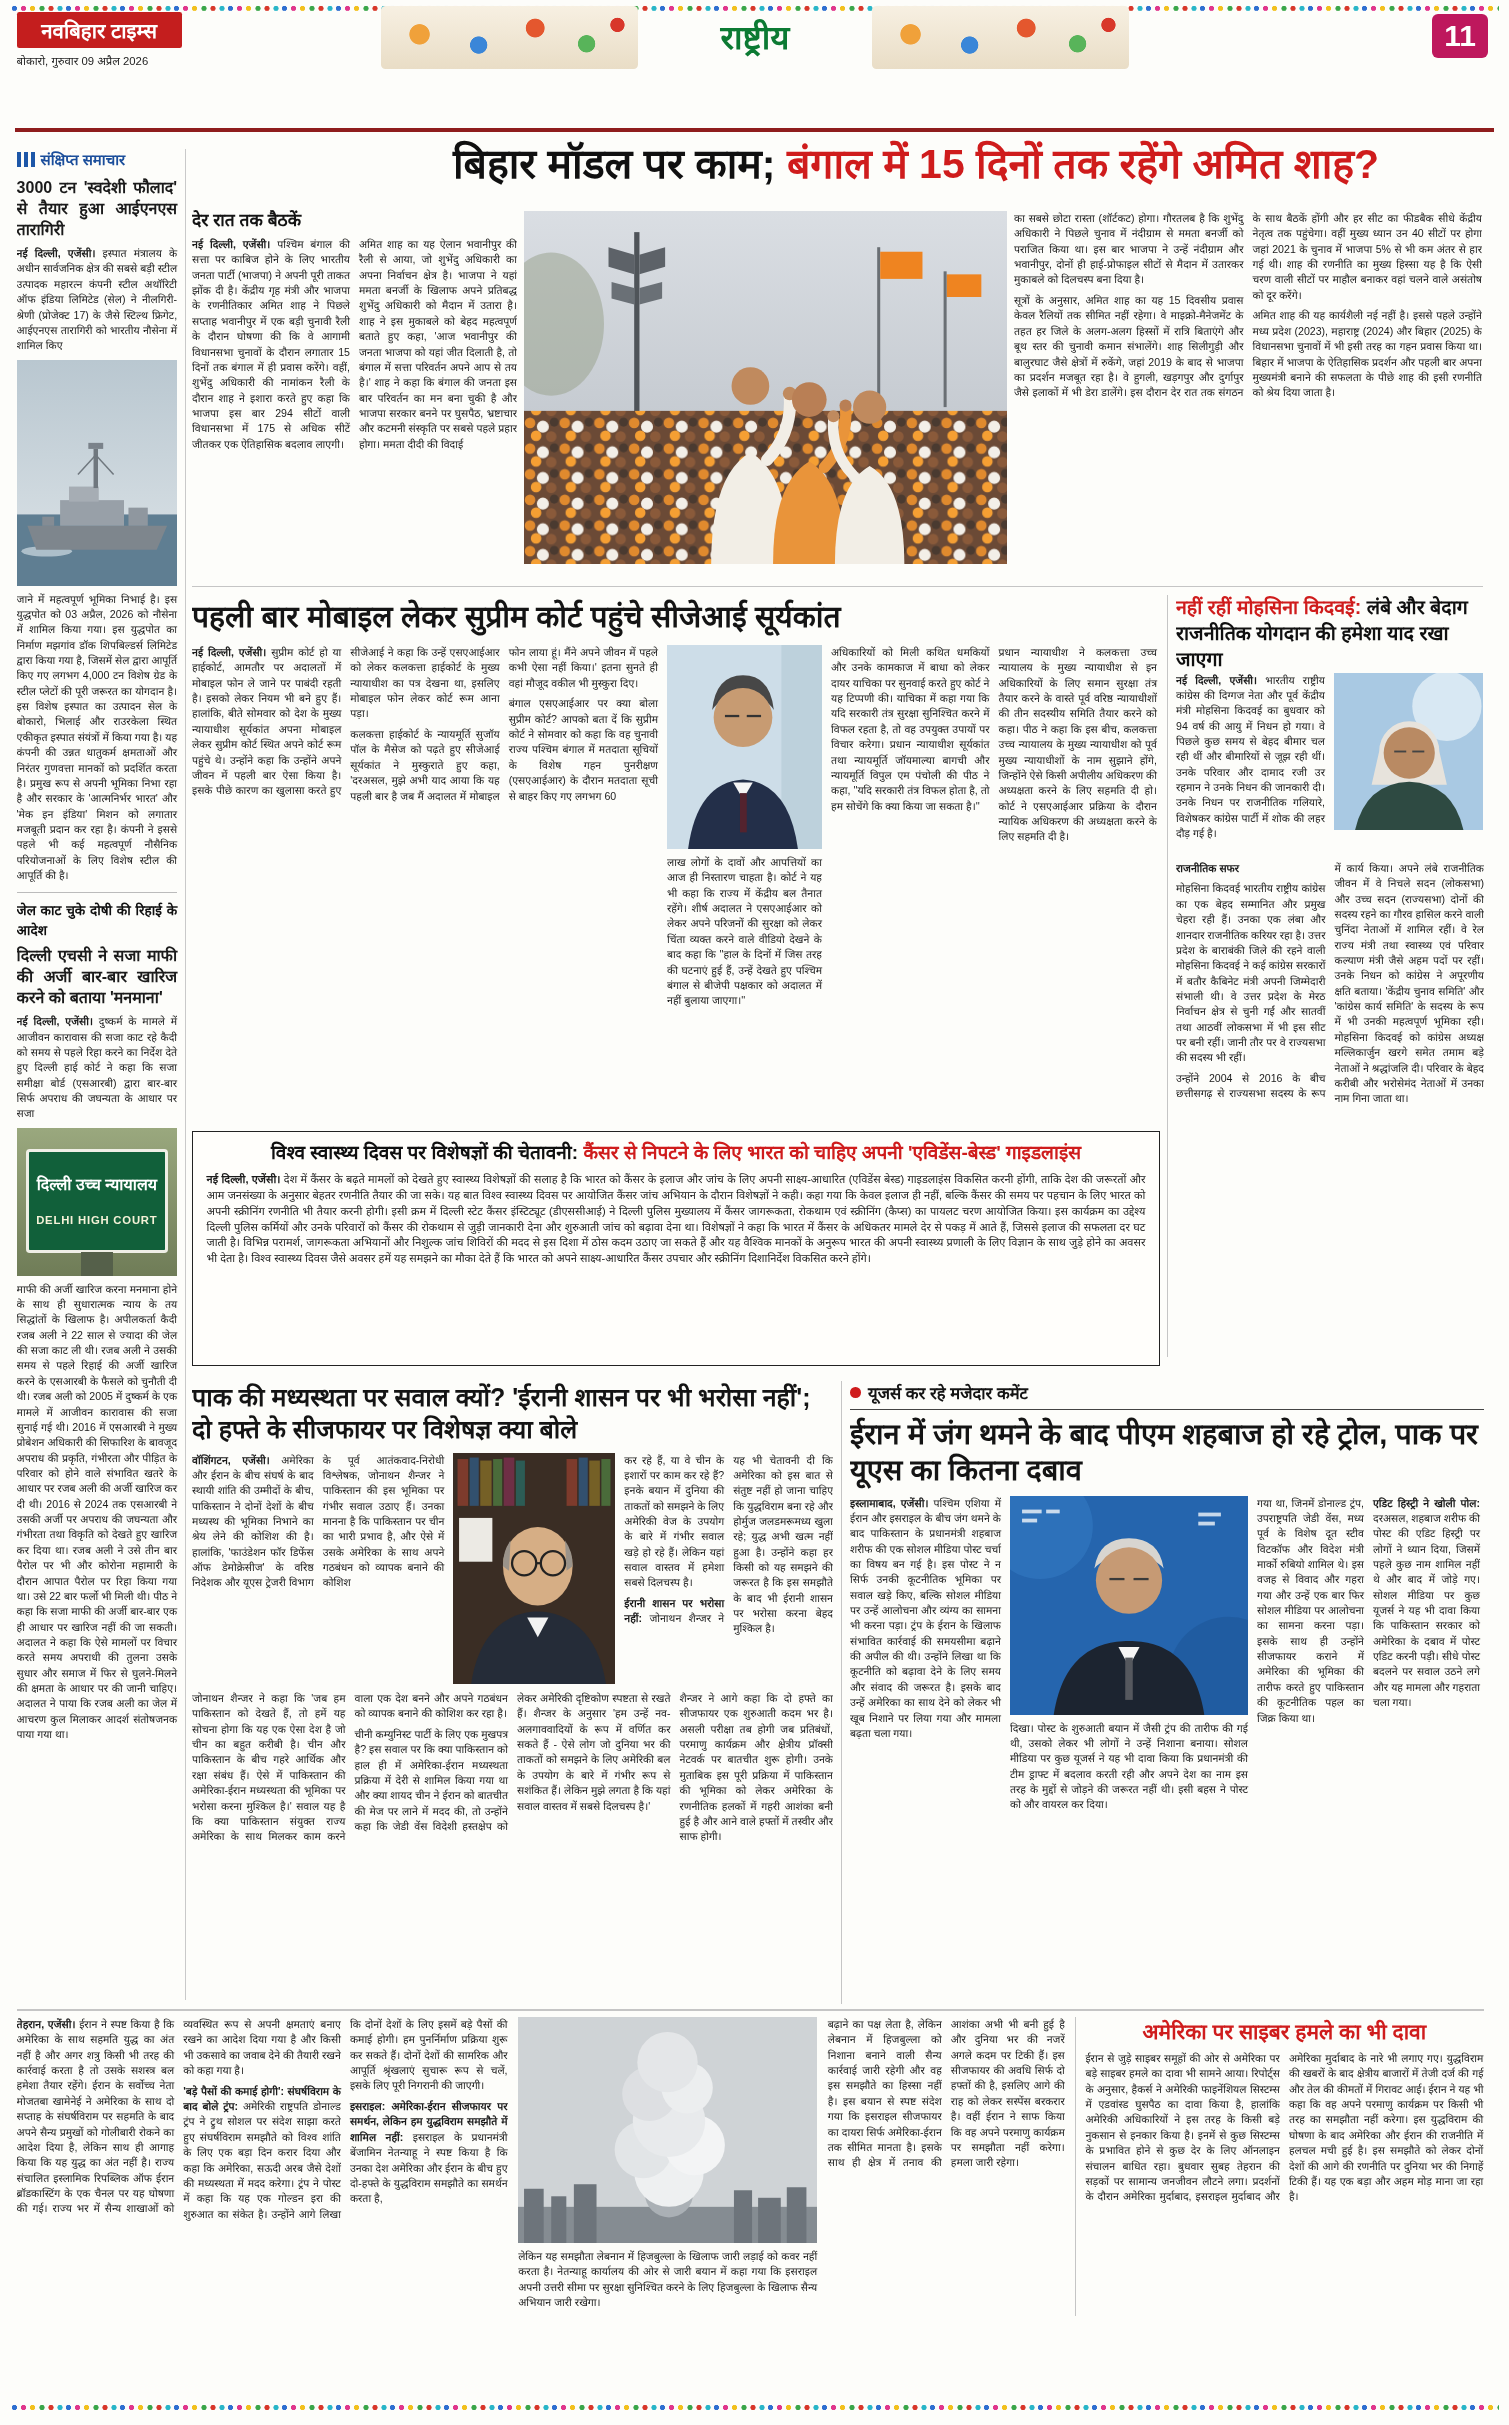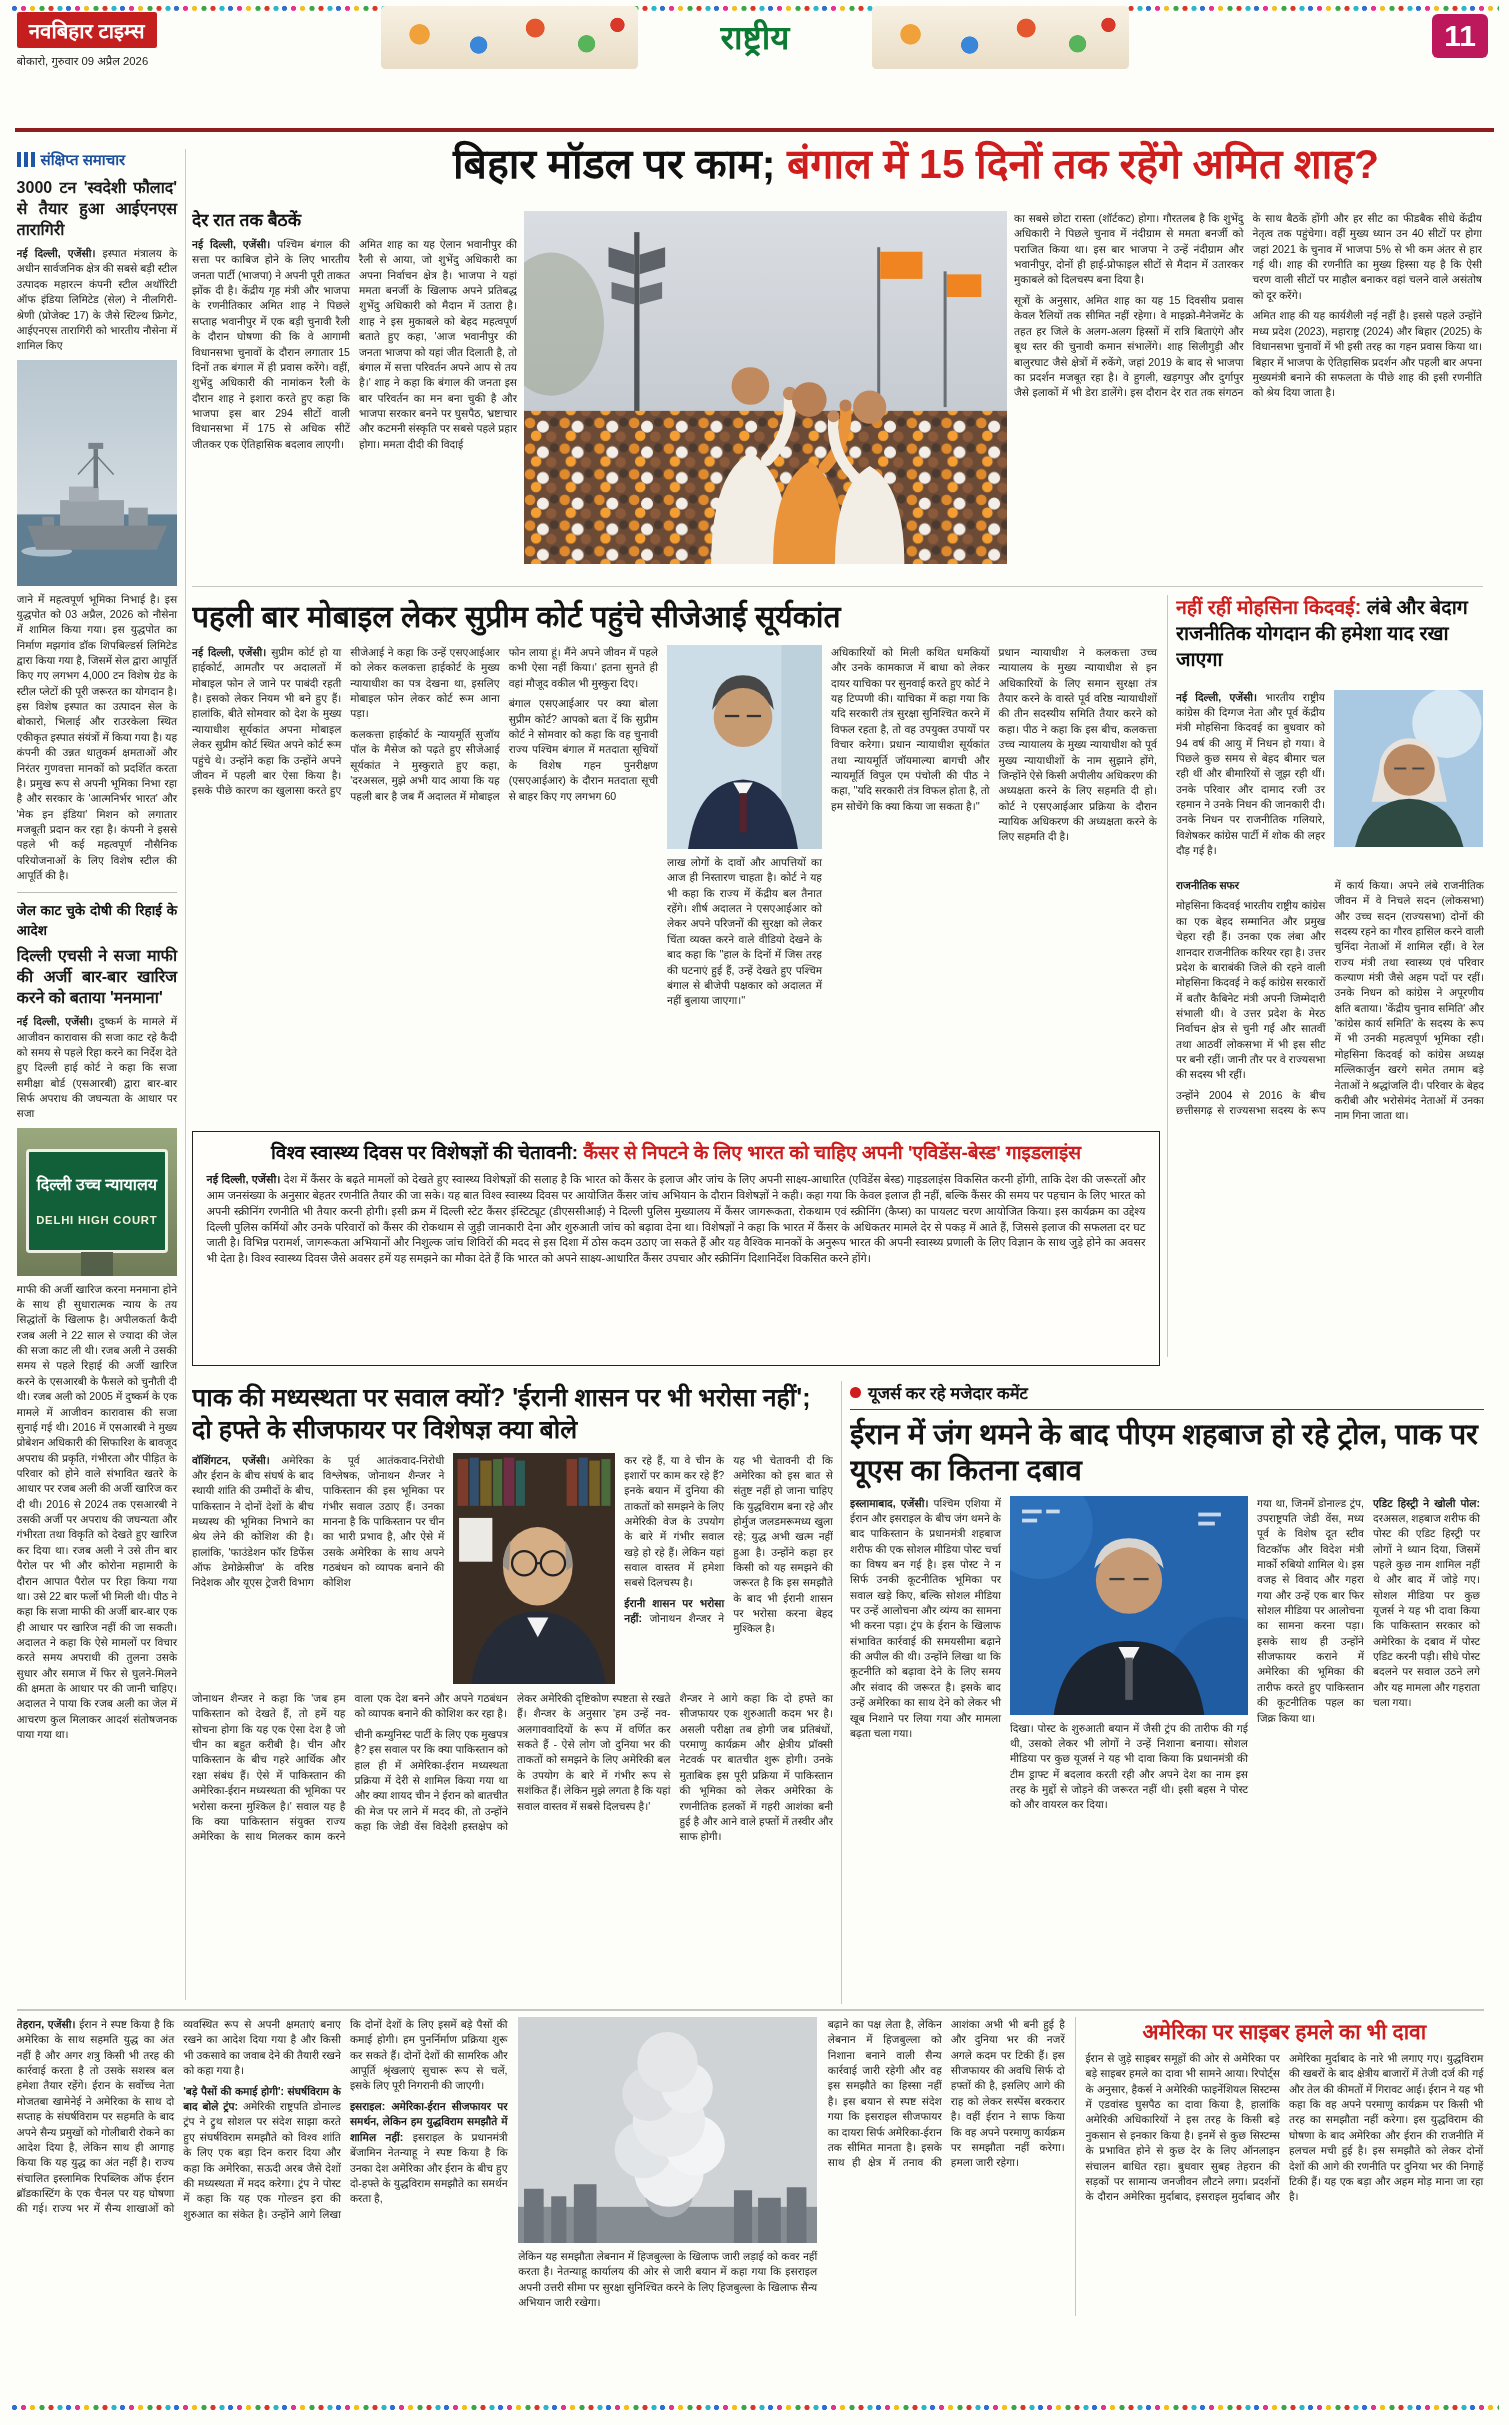--- a/index.html
+++ b/index.html
@@ -49,21 +49,21 @@
 .bars{width:18px;height:15px;background:linear-gradient(90deg,#1d57a8 0 3.8px,transparent 3.8px 6.8px,
  #1d57a8 6.8px 10.6px,transparent 10.6px 13.6px,#1d57a8 13.6px 17.4px)}
 .brief-title{font-size:15px;font-weight:800;color:#1b4e9b}
 .side-hl{font-size:16px;font-weight:800;line-height:1.32;margin:4.5px 0 6px}
 .side-kicker{font-size:13.6px;font-weight:800;margin:7.5px 0 3px;color:#101010}
 .side-div{border:none;border-top:0.8px solid #bbb;margin:9px 0 6px}
 .sb-fig{margin:6px 0}
 .subhead{font-size:17.4px;font-weight:800;margin-bottom:6px}
 .cji-hl{font-size:30px;font-weight:800;margin-bottom:9px}
 .row{display:flex;gap:9px}
-.moh-hl{font-size:19.6px;font-weight:800;line-height:1.32;margin-bottom:17px}
+.moh-hl{font-size:19.6px;font-weight:800;line-height:1.32;margin-bottom:0}
 .health-box{border:1.5px solid #222;padding:9px 13.6px;background:#fffefb}
 .health-hl{font-size:19px;font-weight:800;text-align:center;margin-bottom:6px;line-height:1.3}
 .pak-hl{font-size:25px;font-weight:800;line-height:1.28;margin-bottom:7.5px}
 .kicker-row{display:flex;align-items:center;gap:7.5px;border-bottom:1.5px solid #444;
  padding-bottom:4.5px;margin-bottom:6px}
 .kicker-dot{width:10.6px;height:10.6px;border-radius:50%;background:#cf1c1c;flex:0 0 auto}
 .kicker-txt{font-size:16.6px;font-weight:800}
 .sh-hl{font-size:29px;font-weight:800;line-height:1.25;margin-bottom:7.5px}
 .cf-hl{font-size:33px;font-weight:800;margin-bottom:9px;white-space:nowrap}
 .cf-side-hl{font-size:21px;font-weight:800;color:#cf1c1c;text-align:center;margin-bottom:6px}
@@ -76,21 +76,21 @@
 .sign-base{position:absolute;left:40%;bottom:0;width:20%;height:24px;background:#55604a}
 </style>
 </head>
 <body>
 
 <div class="page">
 
   <div class="abs dot-strip" style="left:10.6px;top:4.5px;width:1488px"></div>
   <div class="abs dot-strip" style="left:10.6px;top:2404px;width:1488px"></div>
 
-  <div class="abs masthead" style="left:16.6px;top:12px;width:140px;height:36px">
+  <div class="abs masthead" style="left:16.6px;top:12px;width:165px;height:36px">
     <span>नवबिहार टाइम्स</span>
   </div>
   <div class="abs mast-date" style="left:16.6px;top:53px;width:226px;height:16.6px">बोकारो, गुरुवार 09 अप्रैल 2026</div>
   <div class="abs collage" style="left:381px;top:6px;width:257px;height:63px"></div>
   <div class="abs sect-title" style="left:638px;top:13.6px;width:234px;height:45px">राष्ट्रीय</div>
   <div class="abs collage" style="left:872px;top:6px;width:257px;height:63px"></div>
   <div class="abs page-num" style="left:1432px;top:13.6px;width:56px;height:44px">11</div>
   <div class="abs hrule" style="left:15px;top:128px;width:1479px;height:3.8px"></div>
 
   <div class="abs main-hl" style="left:340px;top:140px;width:1152px;height:59px">

